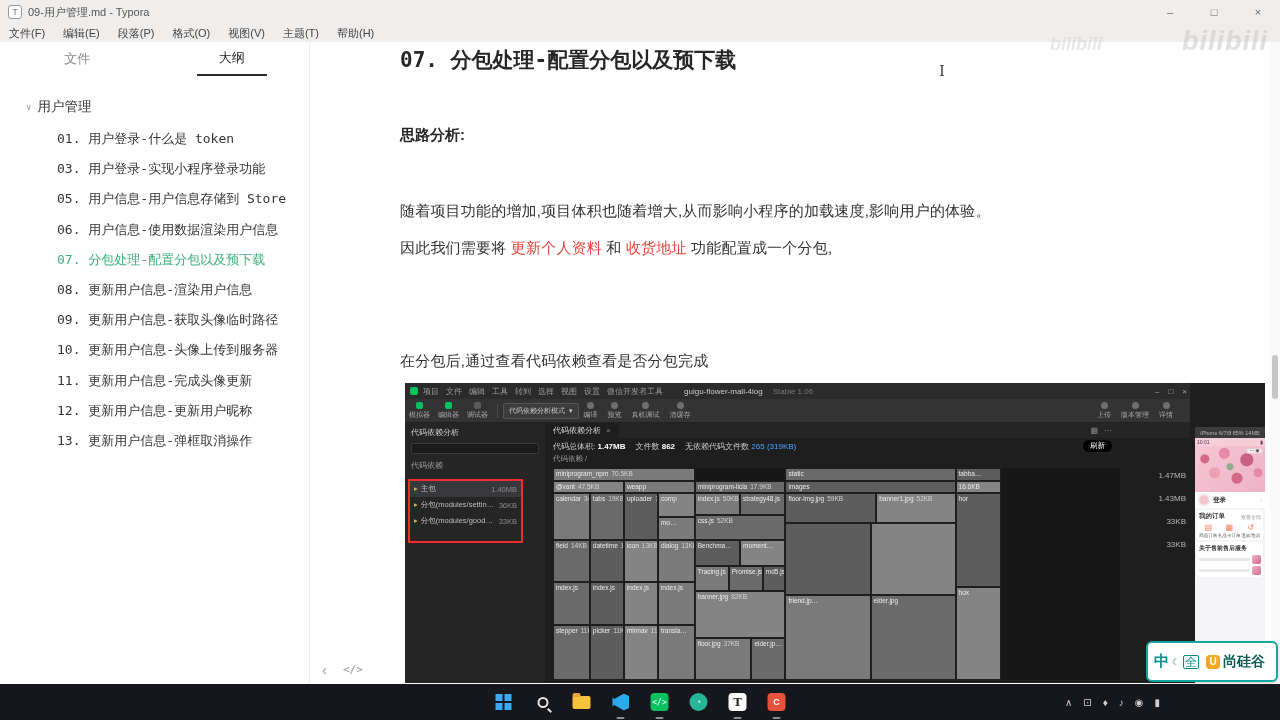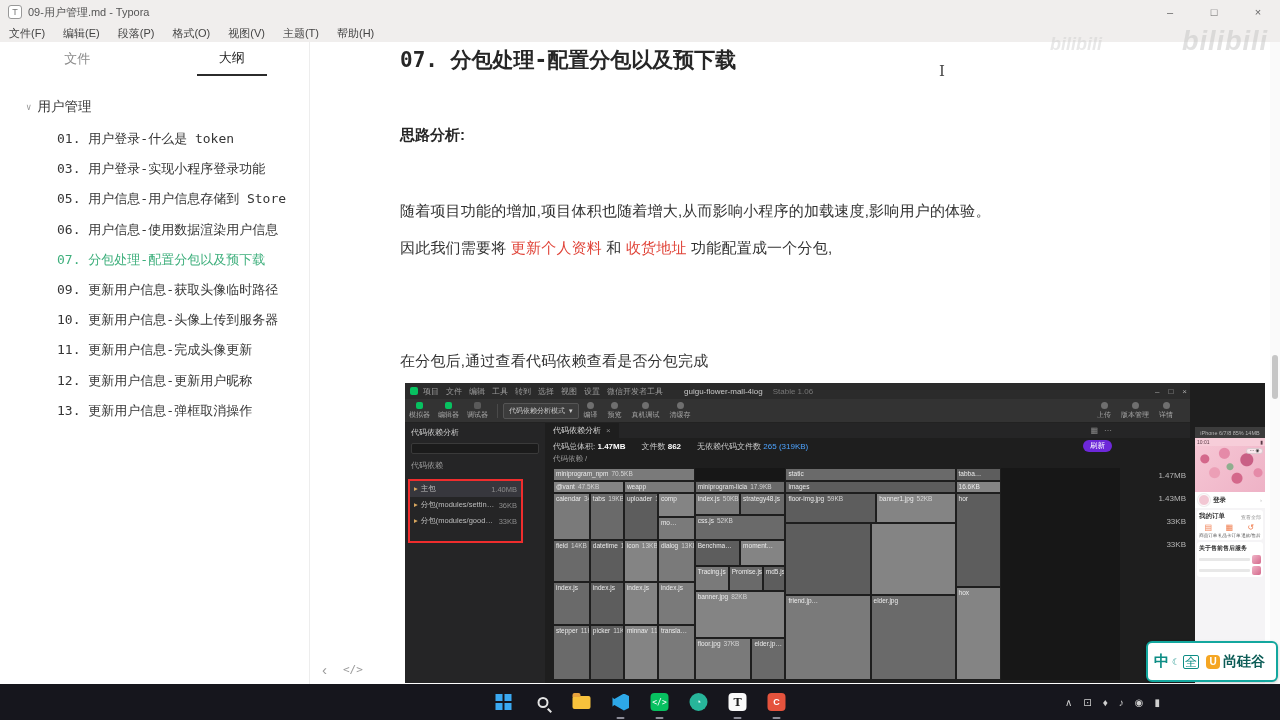--- a/index.html
+++ b/index.html
@@ -75,24 +75,24 @@
   .pkg-row.sel{background:#37373d}
   .pkg-row .fi{color:#d7a65f;margin-right:3px}
   .pkg-row .sz{color:#8b8b8b;margin-left:4px}
   .pkg-label{overflow:hidden;text-overflow:ellipsis}
 
   .dt-main{position:absolute;left:140px;top:40px;width:645px;bottom:0;background:#1e1e1e}
   .dt-tabbar{height:15px;background:#252526;display:flex;align-items:center}
   .dt-tab{background:#1e1e1e;height:15px;display:flex;align-items:center;gap:5px;padding:0 8px;font-size:8px;color:#d8d8d8}
   .dt-tab .x{color:#888}
   .dt-tabicons{margin-left:auto;margin-right:78px;color:#8a8a8a;font-size:8px;display:flex;gap:6px}
-  .dt-stats{height:16px;display:flex;align-items:center;gap:16px;padding:0 8px;font-size:8px;color:#c9c9c9;position:relative}
+  .dt-stats{height:16px;display:flex;align-items:center;gap:10px;padding:0 8px;font-size:8px;color:#c9c9c9;position:relative}
   .dt-stats b{color:#fff}
   .blue{color:#4da3ff}
-  .refresh{position:absolute;right:78px;top:2px;background:#6d28d9;color:#fff;font-size:7.5px;border-radius:6px;padding:1px 7px}
+  .refresh{position:absolute;right:78px;top:2px;background:#000000;color:#fff;font-size:7.5px;border-radius:6px;padding:1px 7px}
   .dt-crumb{height:11px;font-size:7.5px;color:#9a9a9a;padding:0 8px}
   .treemap{position:absolute;left:8px;top:45px;right:70px;bottom:3px;background:#171717}
   .tm-block{position:absolute;border:1px solid #1e1e1e;color:#ececec;font-size:6.5px;line-height:1.15;padding:1px 2px;overflow:hidden}
   .tm-block .tm-size{color:#d3d3d3;margin-left:3px}
   .legend{position:absolute;right:4px;top:48px;width:60px;text-align:right;font-size:8px;color:#b5b5b5}
   .legend div{margin-bottom:14px}
 
   
   .sim{position:absolute;left:790px;top:44px;width:70px;bottom:0}
   .sim-bar{height:11px;background:#3c3c3c;color:#b5b5b5;font-size:5.5px;display:flex;align-items:center;justify-content:center;white-space:nowrap;overflow:hidden}
@@ -186,20 +186,21 @@
   <div class="outline">
     <div class="o-root">
       <span class="o-caret">∨</span>
       <span>用户管理</span>
     </div>
     <div class="o-item">01. 用户登录-什么是 token</div>
     <div class="o-item">03. 用户登录-实现小程序登录功能</div>
     <div class="o-item">05. 用户信息-用户信息存储到 Store</div>
     <div class="o-item">06. 用户信息-使用数据渲染用户信息</div>
     <div class="o-item active">07. 分包处理-配置分包以及预下载</div>
+    <div class="o-item">08. 更新用户信息-渲染用户信息</div>
     <div class="o-item">09. 更新用户信息-获取头像临时路径</div>
     <div class="o-item">10. 更新用户信息-头像上传到服务器</div>
     <div class="o-item">11. 更新用户信息-完成头像更新</div>
     <div class="o-item">12. 更新用户信息-更新用户昵称</div>
     <div class="o-item">13. 更新用户信息-弹框取消操作</div>
   </div>
 </div>
 
 <div class="content">
   <div class="doc-h1">07. 分包处理-配置分包以及预下载</div>

